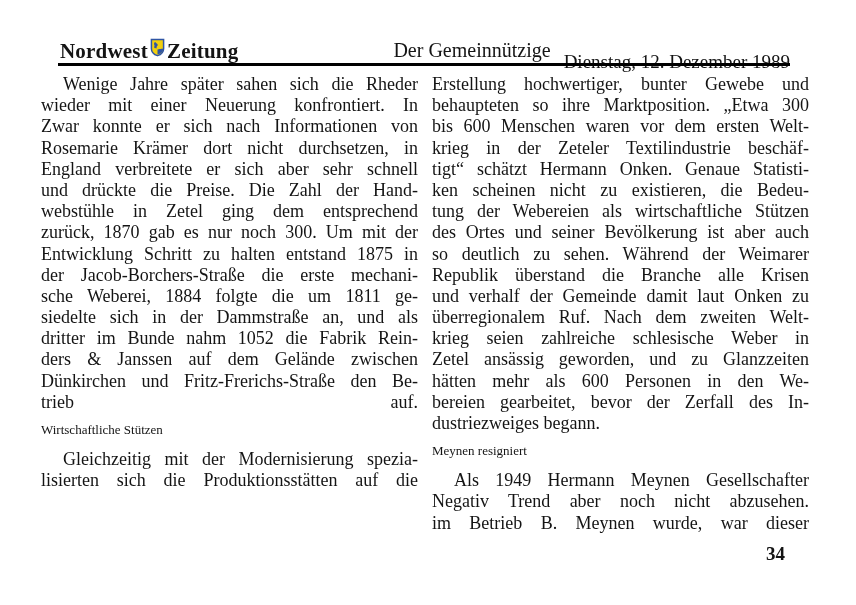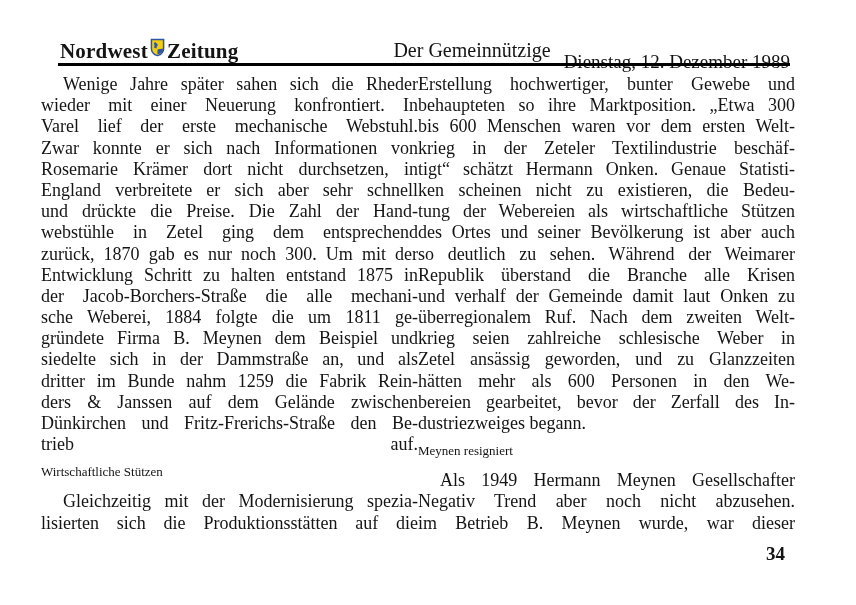--- a/index.html
+++ b/index.html
@@ -31,21 +31,21 @@
     font-size: 19px; line-height: 24px; white-space: nowrap;
   }
   .header-rule {
     position: absolute; top: 63px; left: 58px; width: 732px; height: 3px;
     background: #000;
   }
 
   
   .columns {
     position: absolute; top: 74px; left: 41px; width: 768px;
-    display: flex; 
+    display: flex; column-gap: 14px;
   }
   .col { width: 377px; flex: 0 0 377px; }
   .para { margin: 0; }
   .line {
     font-size: 18px; line-height: 21.2px;
     text-align: justify; text-align-last: justify;
     hyphens: none; white-space: normal; overflow: hidden; height: 21.2px;
   }
   .line.indent { padding-left: 22px; }
   .line.unjust { text-align-last: left; }
@@ -81,33 +81,31 @@
     <div class="issue-date">Dienstag, 12. Dezember 1989</div>
   </header>
 
   <div class="header-rule"></div>
 
   <main class="columns">
     <section class="col">
         <div class="para">
           <div class="line indent">Wenige Jahre später sahen sich die Rheder</div>
           <div class="line">wieder mit einer Neuerung konfrontiert. In</div>
-          <div class="line">Varel lief der erste mechanische Webstuhl.</div>
           <div class="line">Zwar konnte er sich nach Informationen von</div>
           <div class="line">Rosemarie Krämer dort nicht durchsetzen, in</div>
           <div class="line">England verbreitete er sich aber sehr schnell</div>
           <div class="line">und drückte die Preise. Die Zahl der Hand-</div>
           <div class="line">webstühle in Zetel ging dem entsprechend</div>
           <div class="line">zurück, 1870 gab es nur noch 300. Um mit der</div>
           <div class="line">Entwicklung Schritt zu halten entstand 1875 in</div>
-          <div class="line">der Jacob-Borchers-Straße die alle mechani-</div>
+          <div class="line">der Jacob-Borchers-Straße die erste mechani-</div>
           <div class="line">sche Weberei, 1884 folgte die um 1811 ge-</div>
-          <div class="line">gründete Firma B. Meynen dem Beispiel und</div>
           <div class="line">siedelte sich in der Dammstraße an, und als</div>
-          <div class="line">dritter im Bunde nahm 1259 die Fabrik Rein-</div>
+          <div class="line">dritter im Bunde nahm 1052 die Fabrik Rein-</div>
           <div class="line">ders &amp; Janssen auf dem Gelände zwischen</div>
           <div class="line">Dünkirchen und Fritz-Frerichs-Straße den Be-</div>
           <div class="line">trieb auf.</div>
         </div>
         <h2 class="col-heading">Wirtschaftliche Stützen</h2>
         <div class="para">
           <div class="line indent">Gleichzeitig mit der Modernisierung spezia-</div>
           <div class="line">lisierten sich die Produktionsstätten auf die</div>
         </div>
       </section>

